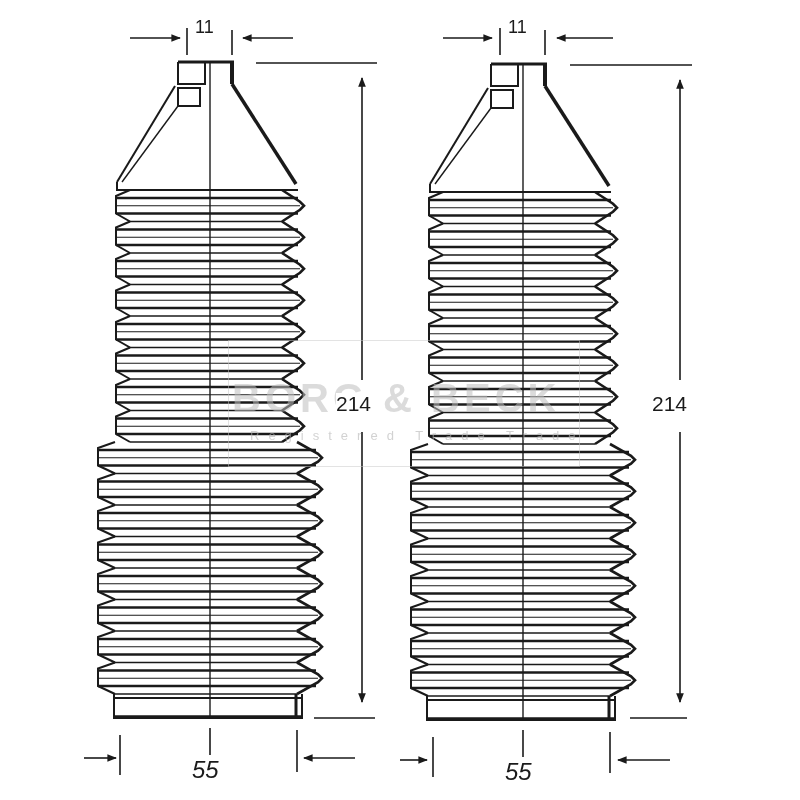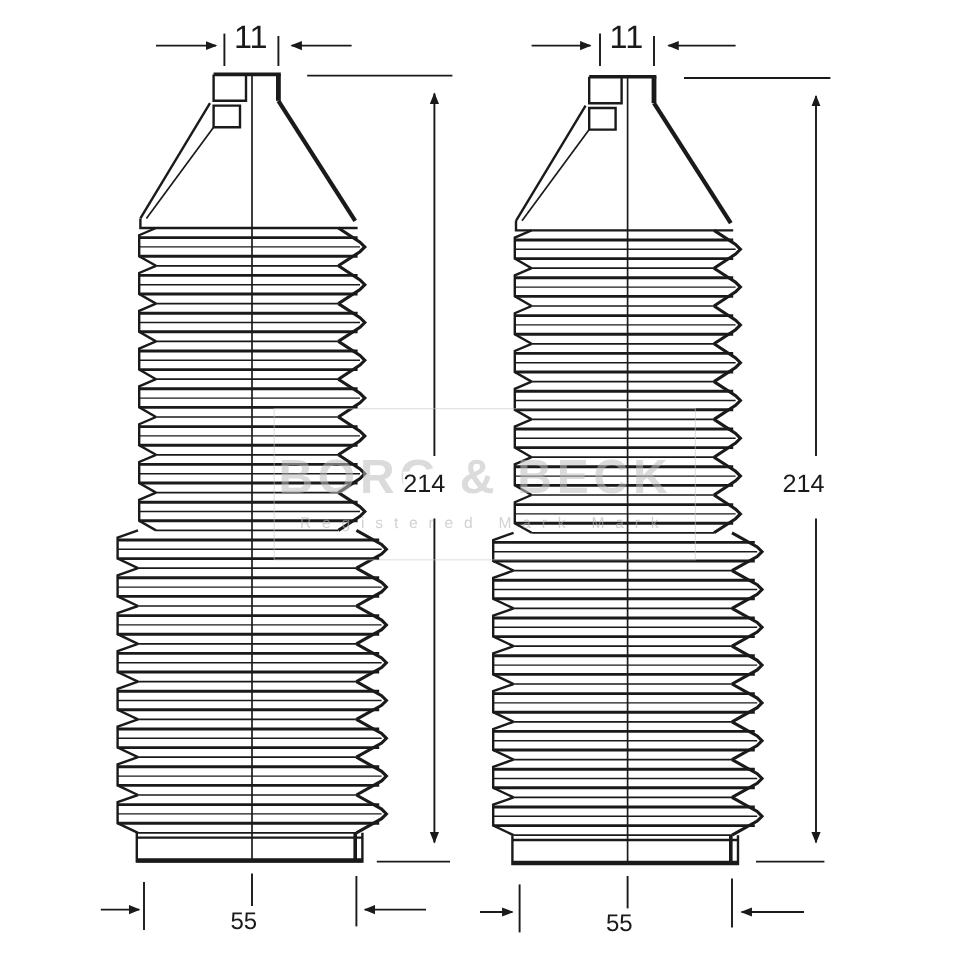--- a/index.html
+++ b/index.html
@@ -1,21 +1,21 @@
 <!DOCTYPE html>
 <html><head>
 <meta charset="utf-8">
 <style>
   html, body { margin: 0; padding: 0; background: #ffffff; }
   body { width: 800px; height: 800px; overflow: hidden; position: relative; font-family: "Liberation Sans", sans-serif; }
   #stage { position: absolute; left: 0; top: 0; width: 800px; height: 800px; }
   .dim-label { position: absolute; font-family: "Liberation Sans", sans-serif; color: #1a1a1a; background: #ffffff; line-height: 1; }
-  .dim-top { font-size: 27px; }
+  .dim-top { font-size: 18px; }
   .dim-height { font-size: 21px; }
-  .dim-bottom { font-size: 20px; }
+  .dim-bottom { font-size: 24px; font-style: italic; }
   .watermark { position: absolute; color: #cfcfcf; font-family: "Liberation Sans", sans-serif; font-weight: bold; letter-spacing: 2px; pointer-events: none; }
   .wm-brand { font-size: 40px; left: 232px; top: 376px; letter-spacing: 4px; color: rgba(190,190,190,0.55); }
   .wm-sub { font-size: 13px; left: 250px; top: 428px; letter-spacing: 9px; color: rgba(180,180,180,0.6); font-weight: normal; }
   .wm-frame { position: absolute; left: 228px; top: 340px; width: 350px; height: 125px; border: 1px solid rgba(200,200,200,0.5); pointer-events: none; }
 </style>
 </head>
 <body>
 
 <svg id="stage" viewBox="0 0 800 800" xmlns="http://www.w3.org/2000/svg">
   <defs>
@@ -279,21 +279,21 @@
     <line x1="433" y1="737" x2="433" y2="777"></line>
     <line x1="523" y1="730" x2="523" y2="757"></line>
     <line x1="610" y1="732" x2="610" y2="773"></line>
     <line x1="400" y1="760" x2="427" y2="760" marker-end="url(#arrowR)"></line>
     <line x1="670" y1="760" x2="618" y2="760" marker-end="url(#arrowR)"></line>
   </g>
 </svg>
 
 <div class="wm-frame"></div>
 <div class="watermark wm-brand">BORG &amp; BECK</div>
-<div class="watermark wm-sub">Registered Mark Mark</div>
+<div class="watermark wm-sub">Registered Trade Trade</div>
 
 <div class="dim-label dim-top" style="left:195px; top:18px;">11</div>
 <div class="dim-label dim-height" style="left:336px; top:393px;">214</div>
 <div class="dim-label dim-bottom" style="left:192px; top:758px;">55</div>
 
 <div class="dim-label dim-top" style="left:508px; top:18px;">11</div>
 <div class="dim-label dim-height" style="left:652px; top:393px;">214</div>
 <div class="dim-label dim-bottom" style="left:505px; top:760px;">55</div>
 
 </body></html>

